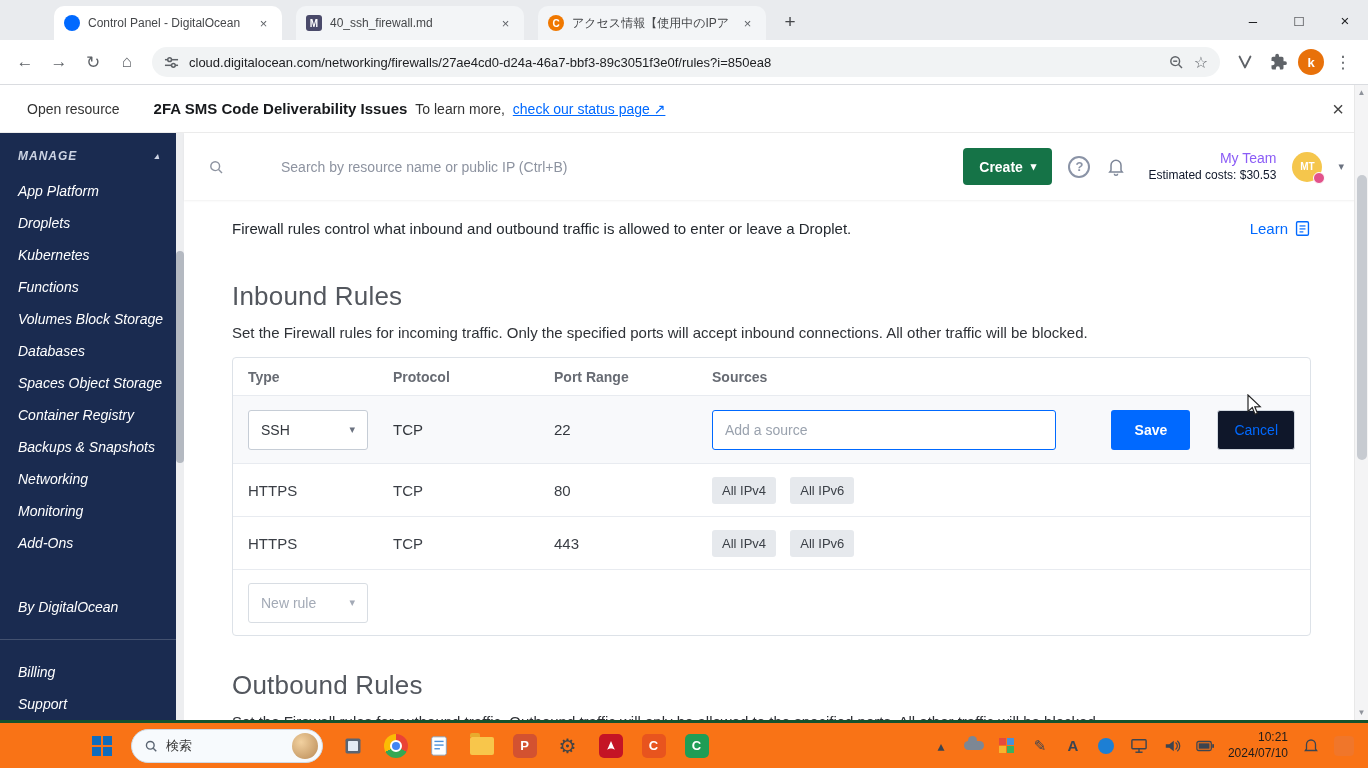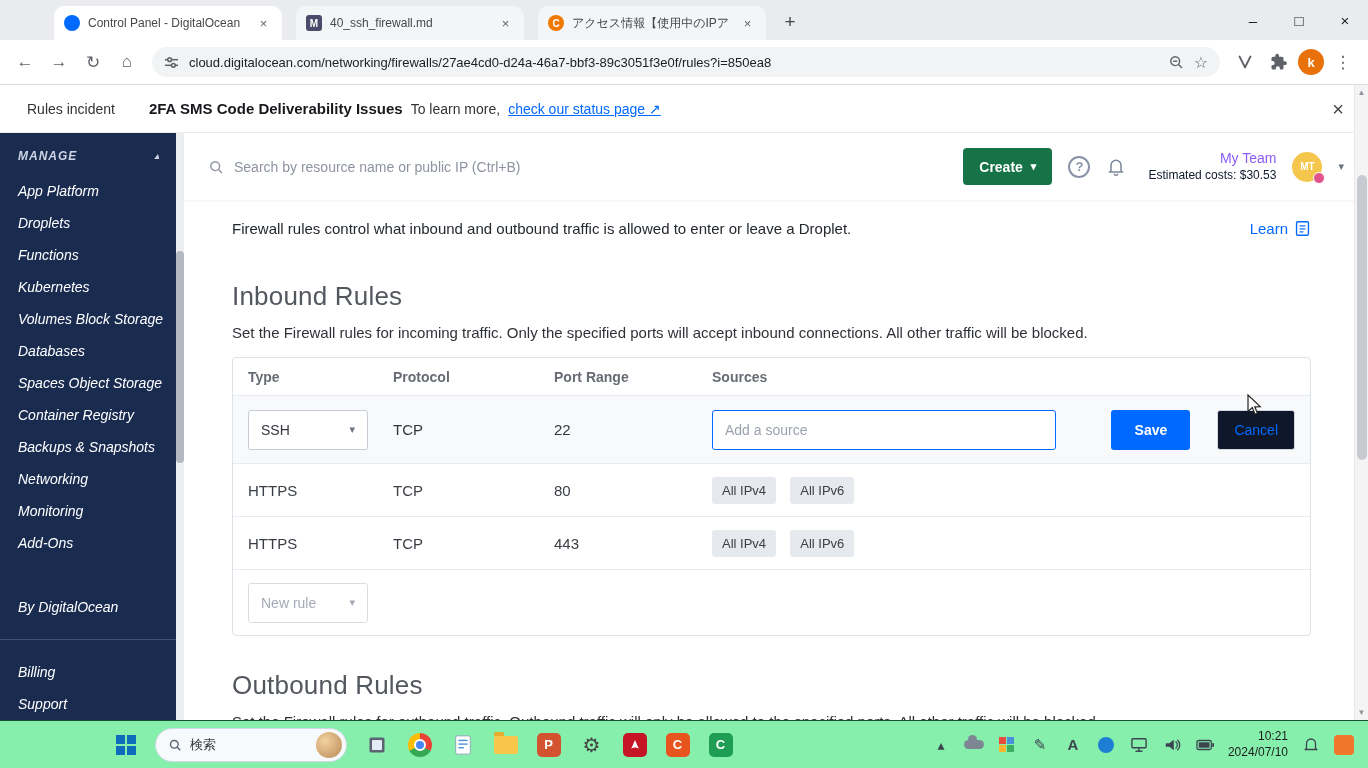--- a/index.html
+++ b/index.html
@@ -50,21 +50,21 @@
   .sb-item { height:32px; display:flex; align-items:center; padding-left:18px; color:#fff; cursor:pointer; white-space:nowrap; }
   .sb-by { margin-top:32px; }
   .sb-div { height:1px; background:rgba(255,255,255,.18); margin:16px 0; }
   .sb-scroll { position:absolute; top:0; right:0; width:8px; height:100%; background:#edeef0; }
   .sb-thumb { position:absolute; top:118px; right:0; width:8px; height:212px; background:#b4b9c1; border-radius:4px; }
 
   .main { flex:1; display:flex; flex-direction:column; min-width:0; background:#fff; }
   .appheader { height:67px; flex:none; display:flex; align-items:center; padding:0 24px; gap:16px;
                box-shadow:0 1px 2px rgba(0,0,0,.06); position:relative; z-index:2; }
   .hsearch { display:flex; align-items:center; gap:10px; flex:1; color:#8d93a0; }
-  .hsearch input { border:none; outline:none; font-size:14px; width:430px; color:#333; font-family:inherit; }
+  .hsearch input { border:none; outline:none; font-size:14px; width:430px; color:#333; font-family:inherit;margin-left:47px; }
   .hsearch input::placeholder { color:#8d93a0; }
   .create-btn { background:#157347; color:#fff; font-size:14px; font-weight:700; height:37px; padding:0 16px;
                 border:none; border-radius:4px; display:flex; align-items:center; gap:8px; cursor:pointer; font-family:inherit; }
   .help { width:22px; height:22px; border-radius:50%; border:2px solid #8a93a6; color:#8a93a6; font-weight:700; font-size:13px;
           display:flex; align-items:center; justify-content:center; }
   .team { text-align:right; line-height:1.25; margin-left:6px; }
   .team-name { font-size:14px; color:#8b5cf6; }
   .team-costs { font-size:12px; color:#0f172a; }
   .avatar-mt { width:30px; height:30px; border-radius:50%; background:#f5c64c; color:#fff; font-size:10px; font-weight:700;
                display:flex; align-items:center; justify-content:center; position:relative; flex:none; }
@@ -99,22 +99,22 @@
                 font-size:14px; margin-left:27px; cursor:pointer; font-family:inherit; }
   .chip { background:#e6e9ed; color:#3c4148; font-size:13px; padding:6px 10px; border-radius:3px; margin-right:10px; display:inline-block; }
 
   
   .pagescroll { position:absolute; top:85px; right:0; bottom:48px; width:14px; background:#f4f4f5; border-left:1px solid #e8e8e8; z-index:6; }
   .ps-arrow { position:absolute; left:0; right:0; text-align:center; font-size:8px; color:#8f939b; }
   .ps-up { top:3px; } .ps-down { bottom:3px; }
   .ps-thumb { position:absolute; top:90px; left:2px; width:10px; height:285px; background:#c7cbd1; border-radius:5px; }
 
   
-  .taskbar { position:absolute; left:0; right:0; bottom:0; height:48px; background:#86efac; border-top:1px solid #14532d;
-             display:flex; align-items:center; padding:0 8px 0 112px; gap:16px; z-index:10; }
+  .taskbar { position:absolute; left:0; right:0; bottom:0; height:48px; background:#f97316; border-top:3px solid #14532d;
+             display:flex; align-items:center; padding:0 8px 0 88px; gap:16px; z-index:10; }
   .tk { width:27px; height:27px; display:flex; align-items:center; justify-content:center; flex:none; }
   .tk-search { width:192px; height:34px; border-radius:17px; background:#f7fafd; border:1px solid #cfd9e4; display:flex;
                align-items:center; padding:0 4px 0 12px; gap:8px; font-size:13px; color:#333; flex:none; }
   .tk-search .mini-av { margin-left:auto; width:26px; height:26px; border-radius:50%;
                background:radial-gradient(circle at 35% 35%, #f2d1a0, #b98a55); }
   .win-logo { display:grid; grid-template-columns:9px 9px; grid-template-rows:9px 9px; gap:2px; }
   .win-logo i { background:#0f6cbd; }
   .chrome-ic { width:24px; height:24px; border-radius:50%;
                background:conic-gradient(#ea4335 0 120deg, #34a853 120deg 240deg, #fbbc04 240deg 360deg);
                display:flex; align-items:center; justify-content:center; }
@@ -198,38 +198,38 @@
     <span class="tb-icon">
       <svg width="18" height="18" viewBox="0 0 24 24" fill="#5f6368">
           <path d="M20 11h-2V7a2 2 0 0 0-2-2h-4V3.5A2.5 2.5 0 0 0 9.5 1 2.5 2.5 0 0 0 7 3.5V5H4a2 2 0 0 0-2 2v3.8h1.5a2.7 2.7 0 0 1 0 5.4H2V20a2 2 0 0 0 2 2h3.8v-1.5a2.7 2.7 0 0 1 5.4 0V22H16a2 2 0 0 0 2-2v-4h2a2.5 2.5 0 0 0 0-5z"></path>
         </svg>
     </span>
     <span class="avatar-k">k</span>
     <span class="tb-icon">⋮</span>
   </div>
 
   <div class="banner">
-    <span>Rules incident</span>
+    <span>Open resource</span>
     <span class="banner-title">2FA SMS Code Deliverability Issues</span>
     <span>To learn more,</span>
     <a class="banner-link">check our status page ↗</a>
     <span class="banner-close">×</span>
   </div>
 
   <div class="app">
 
     <aside class="sidebar">
       <div class="sb-section">
         <span>MANAGE</span>
         <span style="font-size:9px;">▴</span>
       </div>
       <div class="sb-item">App Platform</div>
       <div class="sb-item">Droplets</div>
+      <div class="sb-item">Kubernetes</div>
       <div class="sb-item">Functions</div>
-      <div class="sb-item">Kubernetes</div>
       <div class="sb-item">Volumes Block Storage</div>
       <div class="sb-item">Databases</div>
       <div class="sb-item">Spaces Object Storage</div>
       <div class="sb-item">Container Registry</div>
       <div class="sb-item">Backups &amp; Snapshots</div>
       <div class="sb-item">Networking</div>
       <div class="sb-item">Monitoring</div>
       <div class="sb-item">Add-Ons</div>
       <div class="sb-item sb-by">By DigitalOcean</div>
       <div class="sb-div"></div>

